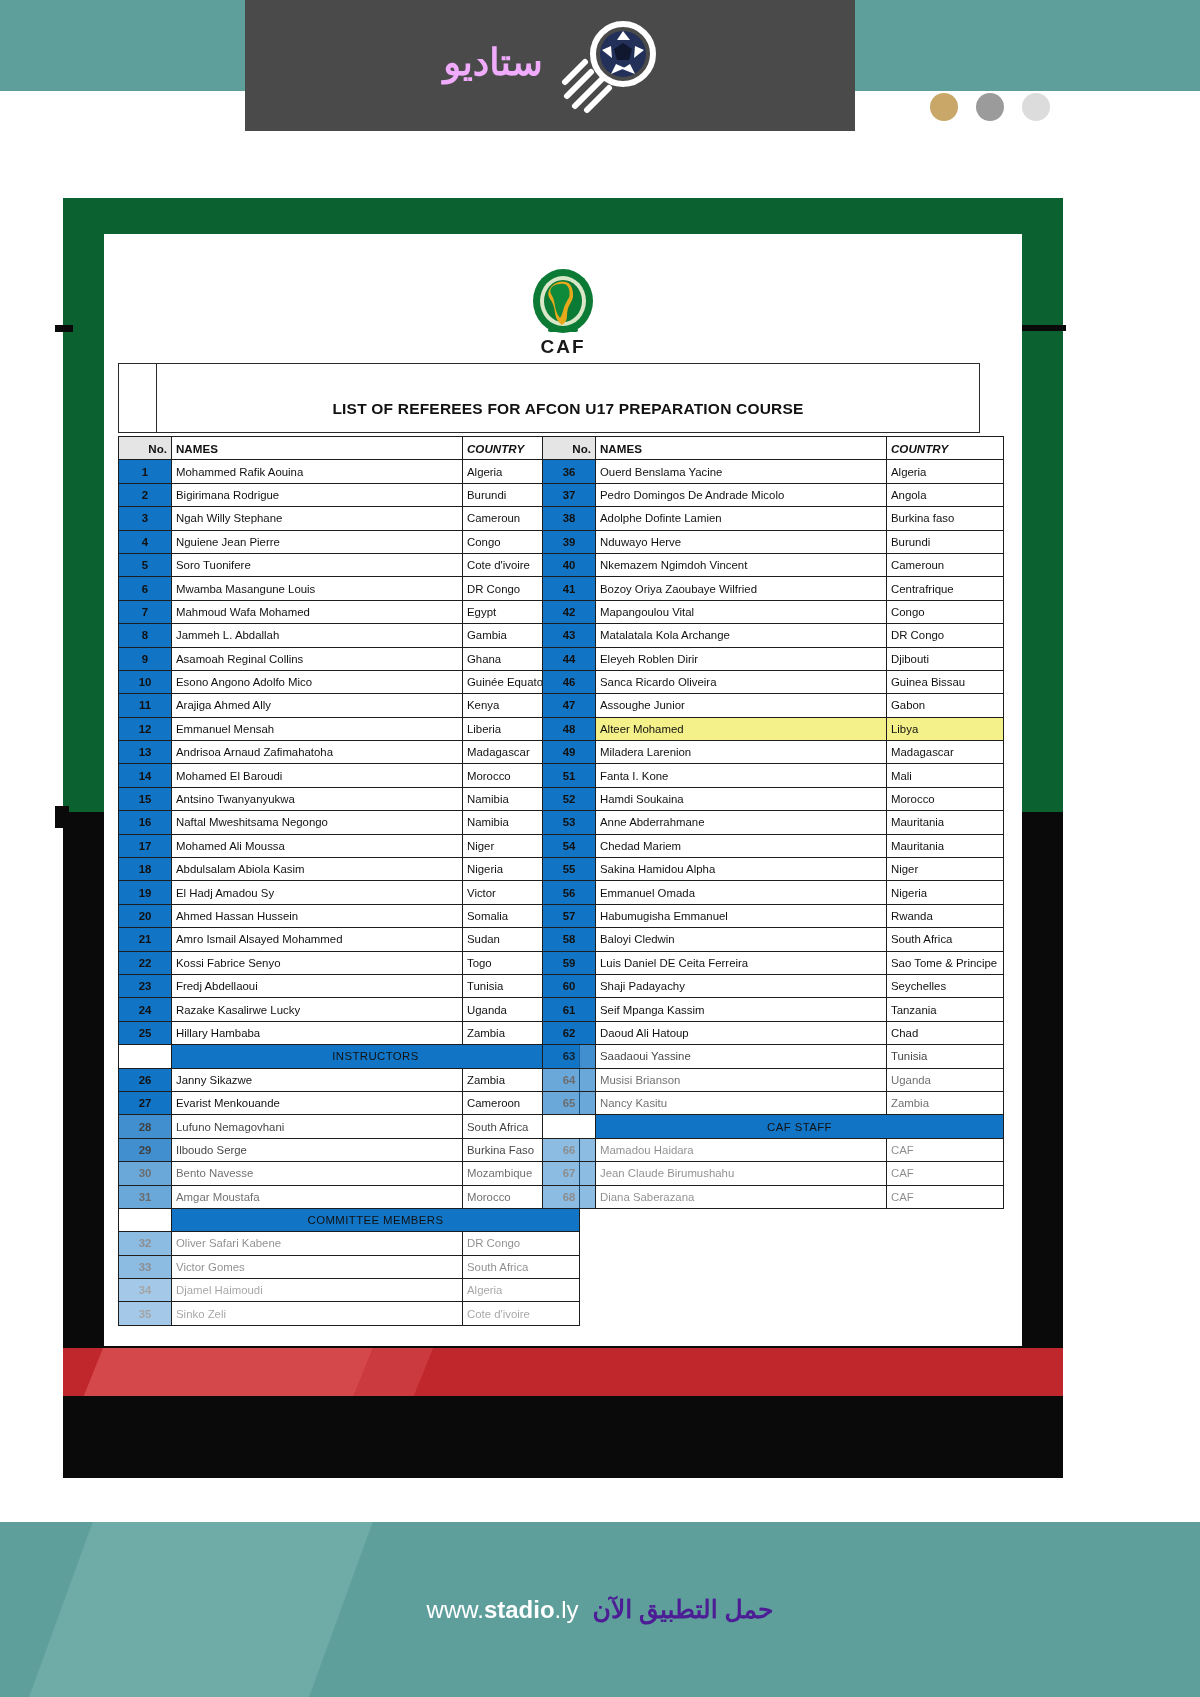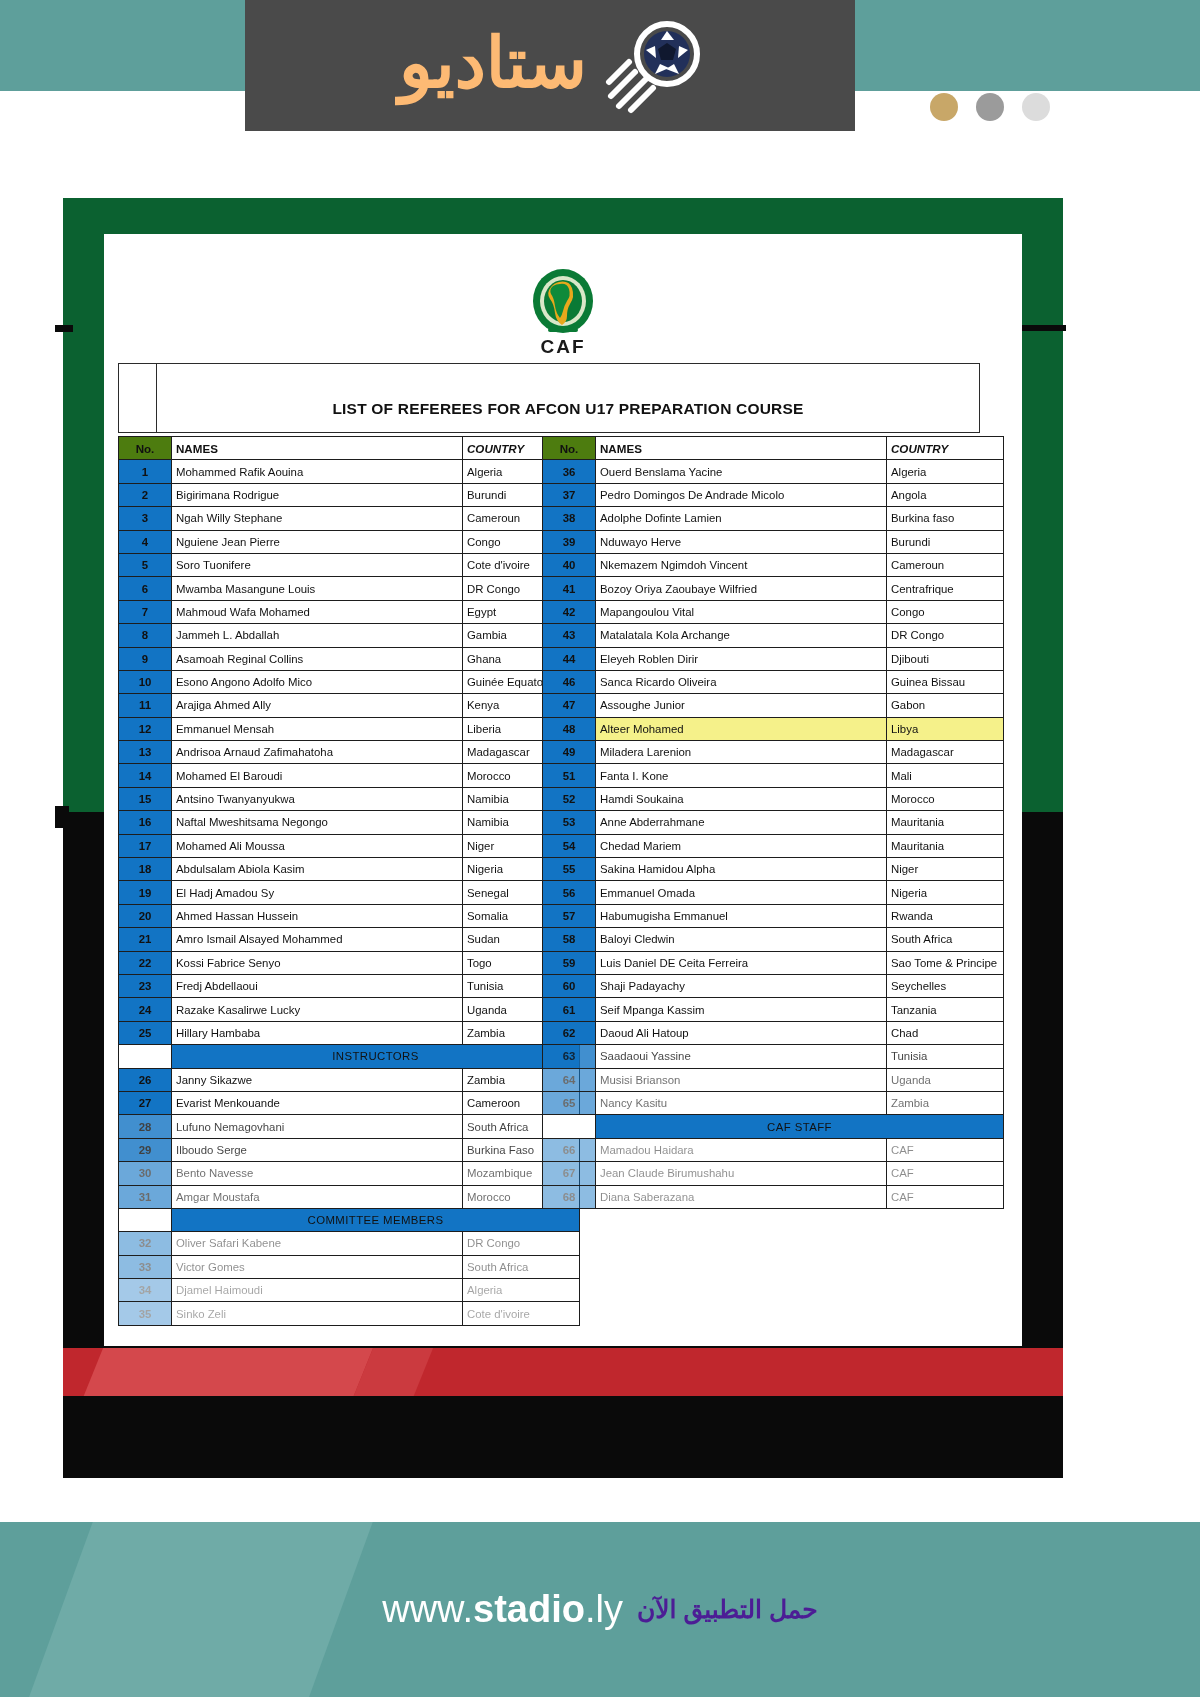--- a/index.html
+++ b/index.html
@@ -11,21 +11,21 @@
   }
 
   
   .top-band{position:absolute;left:0;top:0;width:1200px;height:91px;background:#5e9f9b;}
   .top-band-white{position:absolute;left:0;top:91px;width:1200px;height:99px;background:#ffffff;}
   .logo-box{
     position:absolute;left:245px;top:0;width:610px;height:131px;
     background:#4a4a4a;display:flex;align-items:center;justify-content:center;gap:18px;
   }
   .logo-word{
-    color:#fdba74;font-size:70px;font-weight:bold;letter-spacing:0px;
+    color:#f0abfc;font-size:37px;font-weight:bold;letter-spacing:0px;
     direction:rtl;line-height:1;padding-bottom:6px;
   }
   .logo-mark{width:96px;height:96px;position:relative;}
   .dots{position:absolute;left:930px;top:93px;display:flex;gap:18px;}
   .dot{width:28px;height:28px;border-radius:50%;}
   .doc-black-bottom{
     position:absolute;left:63px;top:812px;width:1000px;height:666px;background:#0a0a0a;
   }
   .doc-frame-green{
     position:absolute;left:63px;top:198px;width:1000px;height:614px;background:#0b6130;
@@ -80,21 +80,21 @@
     font-size:11.4px;color:#111;
     padding:0 4px;height:22.4px;vertical-align:middle;
     overflow:hidden;white-space:nowrap;
     font-family:"Liberation Sans", sans-serif;
   }
   .tbl th{font-weight:bold;font-size:11.6px;}
   .c-no{width:44px;background:#1274c4;color:#fff;text-align:center;font-weight:bold;border-color:#1d1d1d;}
   .c-name{width:282px;text-align:left;}
   .c-country{width:108px;text-align:left;}
 
-  .hdr-no{background:#4d7c0f;color:#fff;text-align:center;}
+  .hdr-no{background:#e5e5e5;color:#fff;text-align:right;}
   .hdr-name{background:#fff;color:#111;text-align:left;}
   .hdr-country{background:#fff;color:#111;text-align:left;font-style:italic;}
 
   .band{
     background:#1274c4;color:#fff;font-weight:normal;text-align:center;
     font-size:12px;letter-spacing:.4px;
   }
   .band-empty{background:#fff;border:1px solid #1d1d1d;}
   .highlight{background:#f5f18a;}
 
@@ -113,21 +113,21 @@
   .footer .slash{
     position:absolute;left:60px;top:-20px;width:280px;height:220px;
     background:#6faba7;transform:skewX(-20deg);
   }
   .footer-text{
     position:absolute;left:0;top:0;width:1200px;height:175px;
     display:flex;align-items:center;justify-content:center;gap:14px;
     direction:rtl;
   }
   .f-ar{color:#4c1d95;font-size:25px;font-weight:bold;}
-  .f-url{color:#fff;font-size:38px;direction:ltr;}
+  .f-url{color:#fff;font-size:24px;direction:ltr;}
   .f-url b{font-weight:bold;}
 </style>
 </head>
 <body>
 
 <div class="top-band"></div>
 <div class="top-band-white"></div>
 
 <div class="logo-box">
   <div class="logo-word">ستاديو</div>
@@ -281,21 +281,21 @@
         <td class="c-country">Niger</td>
       </tr>
       <tr>
         <td class="c-no">18</td>
         <td class="c-name">Abdulsalam Abiola Kasim</td>
         <td class="c-country">Nigeria</td>
       </tr>
       <tr>
         <td class="c-no">19</td>
         <td class="c-name">El Hadj Amadou Sy</td>
-        <td class="c-country">Senegal</td>
+        <td class="c-country">Victor</td>
       </tr>
       <tr>
         <td class="c-no">20</td>
         <td class="c-name">Ahmed Hassan Hussein</td>
         <td class="c-country">Somalia</td>
       </tr>
       <tr>
         <td class="c-no">21</td>
         <td class="c-name">Amro Ismail Alsayed Mohammed</td>
         <td class="c-country">Sudan</td>

